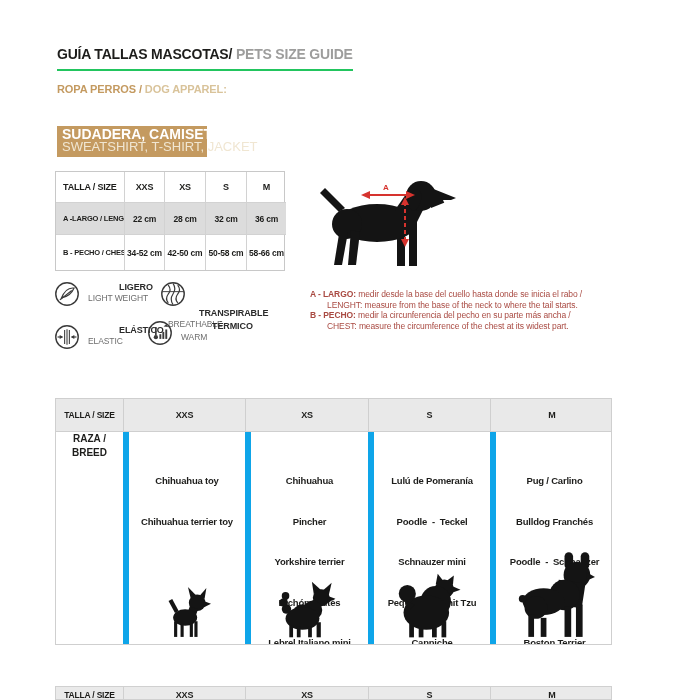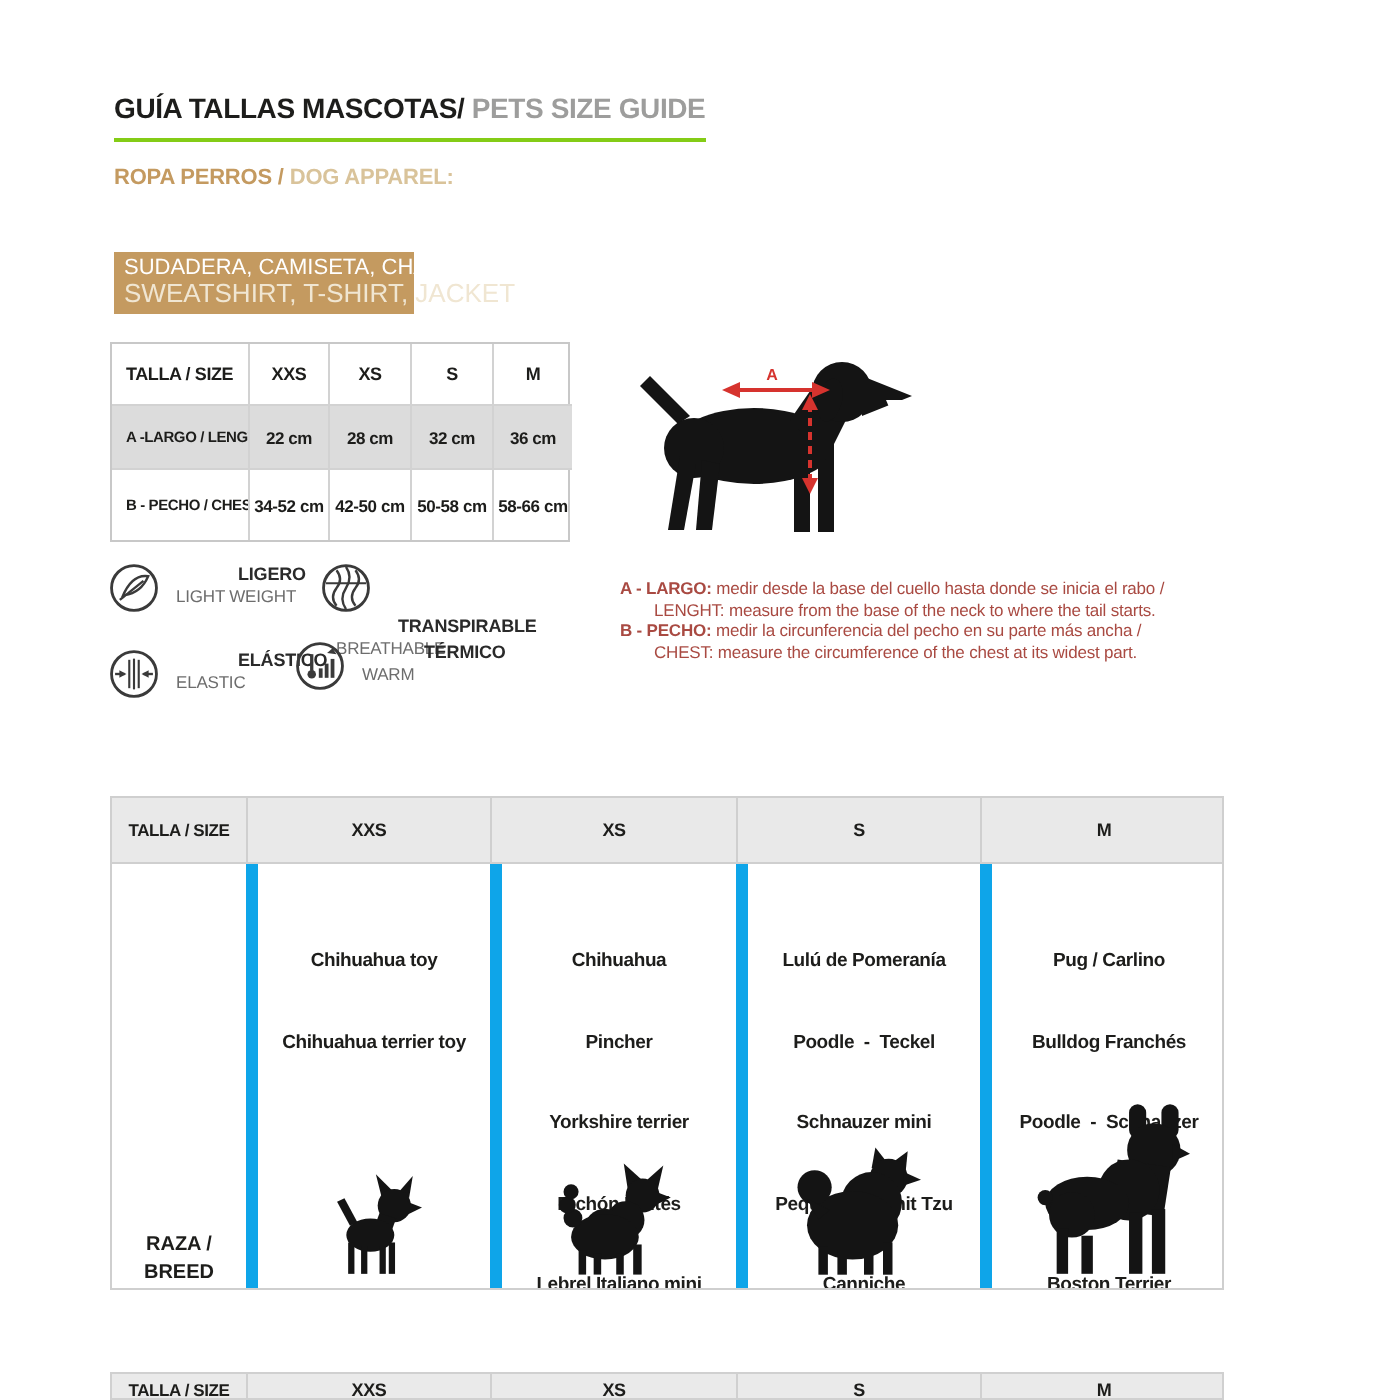--- a/index.html
+++ b/index.html
@@ -1,29 +1,29 @@
 <!DOCTYPE html>
 <html><head>
 <meta charset="utf-8">
 <style>
   html,body{margin:0;padding:0;background:#fff;}
   #canvas{position:relative;width:700px;height:700px;background:#ffffff;overflow:hidden;
           font-family:"Liberation Sans", sans-serif;color:#1d1d1b;}
 
   
   .title{position:absolute;left:57px;top:46px;font-size:14px;font-weight:bold;letter-spacing:-0.2px;
-         padding-bottom:7px;border-bottom:2px solid #84cc16;white-space:nowrap;}
+         padding-bottom:7px;border-bottom:2px solid #22c55e;white-space:nowrap;}
   .title .en{color:#9d9d9c;}
   .subtitle{position:absolute;left:57px;top:83px;font-size:11px;font-weight:bold;letter-spacing:-0.1px;}
   .subtitle .es{color:#c49a60;}
   .subtitle .en{color:#d9c39a;}
 
   .category-box{position:absolute;left:57px;top:126px;width:150px;height:31px;background:#c49a60;
                 color:#ffffff;padding:2px 5px;box-sizing:border-box;}
-  .category-box .l1{font-size:11px;font-weight:normal;line-height:13px;white-space:nowrap;}
+  .category-box .l1{font-size:14px;font-weight:bold;line-height:13px;white-space:nowrap;}
   .category-box .l2{font-size:13px;color:#f0e6d2;line-height:11px;white-space:nowrap;}
 
   
   .size-table{position:absolute;left:55px;top:171px;width:230px;
               display:grid;grid-template-columns:68px 40px 41px 41px 40px;grid-template-rows:30px 32px 36px;
               border:1px solid #c8c8c8;box-sizing:border-box;background:#fff;}
   .size-table .cell{display:flex;align-items:center;justify-content:center;border-left:1px solid #d2d2d2;
                     border-top:1px solid #d2d2d2;font-weight:bold;font-size:8.5px;letter-spacing:-0.2px;
                     white-space:nowrap;overflow:hidden;}
   .size-table .cell.first{border-left:none;justify-content:flex-start;padding-left:7px;}
@@ -52,21 +52,21 @@
   .breed-header{position:absolute;left:55px;top:398px;width:557px;height:34px;
                 display:grid;grid-template-columns:67px 122px 123px 122px 123px;
                 background:#e9e9e9;border:1px solid #cfcfcf;box-sizing:border-box;}
   .breed-header .cell{display:flex;align-items:center;justify-content:center;font-weight:bold;
                       font-size:9px;letter-spacing:-0.2px;border-left:1px solid #cfcfcf;}
   .breed-header .cell.first{border-left:none;font-size:8.5px;}
   .breed-body{position:absolute;left:55px;top:432px;width:557px;height:213px;
               display:grid;grid-template-columns:67px 122px 123px 122px 123px;
               border:1px solid #cfcfcf;border-top:none;box-sizing:border-box;background:#fff;}
   .breed-body .bcell{position:relative;border-left:6px solid #0ea5e9;overflow:hidden;}
-  .breed-body .bcell.first{border-left:none;display:flex;align-items:flex-end;justify-content:center;}
+  .breed-body .bcell.first{border-left:none;display:flex;align-items:flex-start;justify-content:center;}
   .raza{font-weight:bold;font-size:10px;text-align:center;line-height:14px;}
   .breeds{padding-top:15px;text-align:center;font-weight:bold;font-size:9.5px;line-height:13.5px;
           letter-spacing:-0.2px;white-space:pre-wrap;}
   .dogholder{position:absolute;left:0;right:0;bottom:4px;display:flex;justify-content:center;align-items:flex-end;}
 
   
   .bottom-strip{position:absolute;left:55px;top:686px;width:557px;height:14px;overflow:hidden;
                 display:grid;grid-template-columns:67px 122px 123px 122px 123px;
                 background:#eaeaea;border:1px solid #d0d0d0;box-sizing:border-box;}
   .bottom-strip .cell{display:flex;align-items:flex-start;justify-content:center;font-weight:bold;

